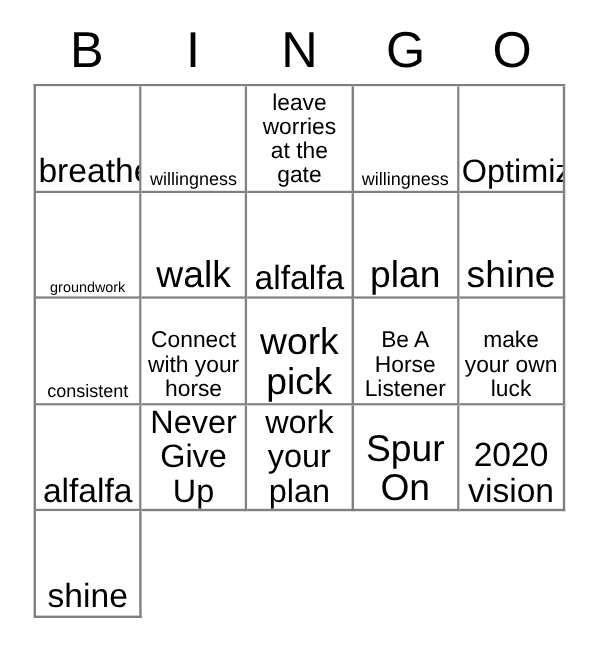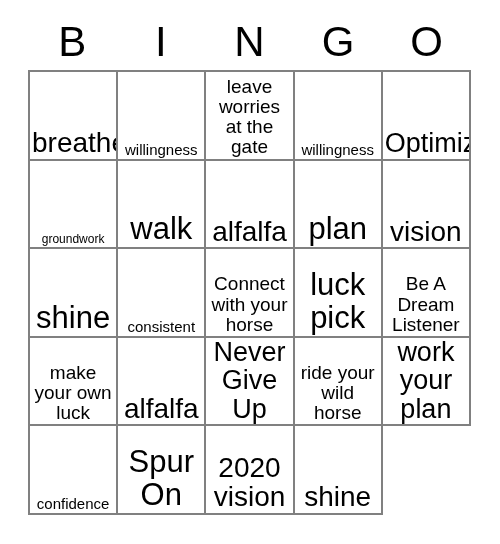--- a/index.html
+++ b/index.html
@@ -122,58 +122,49 @@
       </div>
     <div class="bingo-cell">
         <span class="cell-text fs-xl">walk</span>
       </div>
     <div class="bingo-cell">
         <span class="cell-text fs-lg">alfalfa</span>
       </div>
     <div class="bingo-cell">
         <span class="cell-text fs-xl">plan</span>
       </div>
-    <div class="bingo-cell">
-        <span class="cell-text fs-lg">vision</span>
-      </div>
 
     <div class="bingo-cell">
         <span class="cell-text fs-xl">shine</span>
       </div>
     <div class="bingo-cell">
         <span class="cell-text fs-xs">consistent</span>
       </div>
     <div class="bingo-cell">
         <span class="cell-text fs-sm">Connect with your horse</span>
       </div>
     <div class="bingo-cell">
-        <span class="cell-text fs-xl">luck pick</span>
+        <span class="cell-text fs-xl">work pick</span>
       </div>
     <div class="bingo-cell">
-        <span class="cell-text fs-sm">Be A Dream Listener</span>
+        <span class="cell-text fs-sm">Be A Horse Listener</span>
       </div>
 
     <div class="bingo-cell">
         <span class="cell-text fs-sm">make your own luck</span>
       </div>
     <div class="bingo-cell">
         <span class="cell-text fs-lg">alfalfa</span>
       </div>
     <div class="bingo-cell">
         <span class="cell-text fs-md">Never Give Up</span>
       </div>
-    <div class="bingo-cell">
-        <span class="cell-text fs-sm">ride your wild horse</span>
-      </div>
 
     <div class="bingo-cell">
         <span class="cell-text fs-md">work your plan</span>
-      </div>
-    <div class="bingo-cell">
-        <span class="cell-text fs-xs">confidence</span>
       </div>
     <div class="bingo-cell">
         <span class="cell-text fs-xl">Spur On</span>
       </div>
     <div class="bingo-cell">
         <span class="cell-text fs-lg">2020 vision</span>
       </div>
     <div class="bingo-cell">
         <span class="cell-text fs-lg">shine</span>
       </div>

